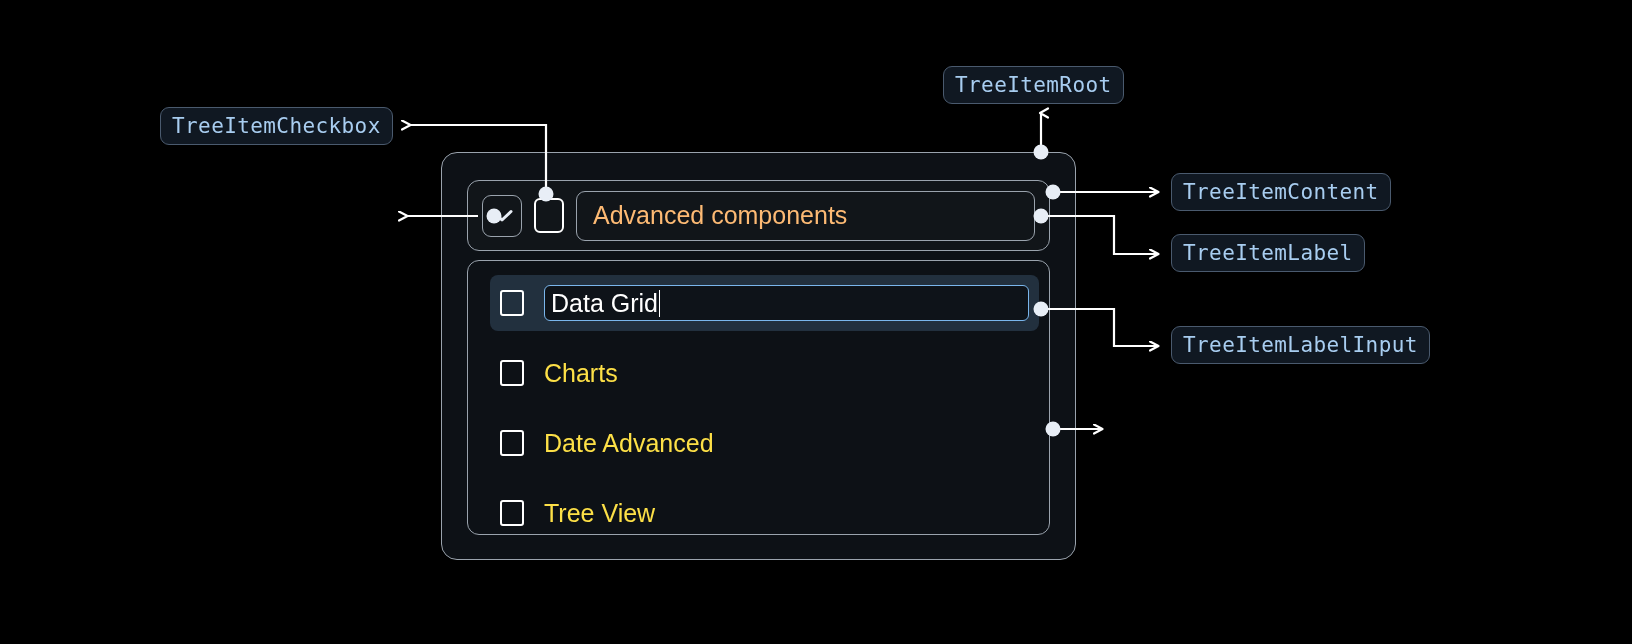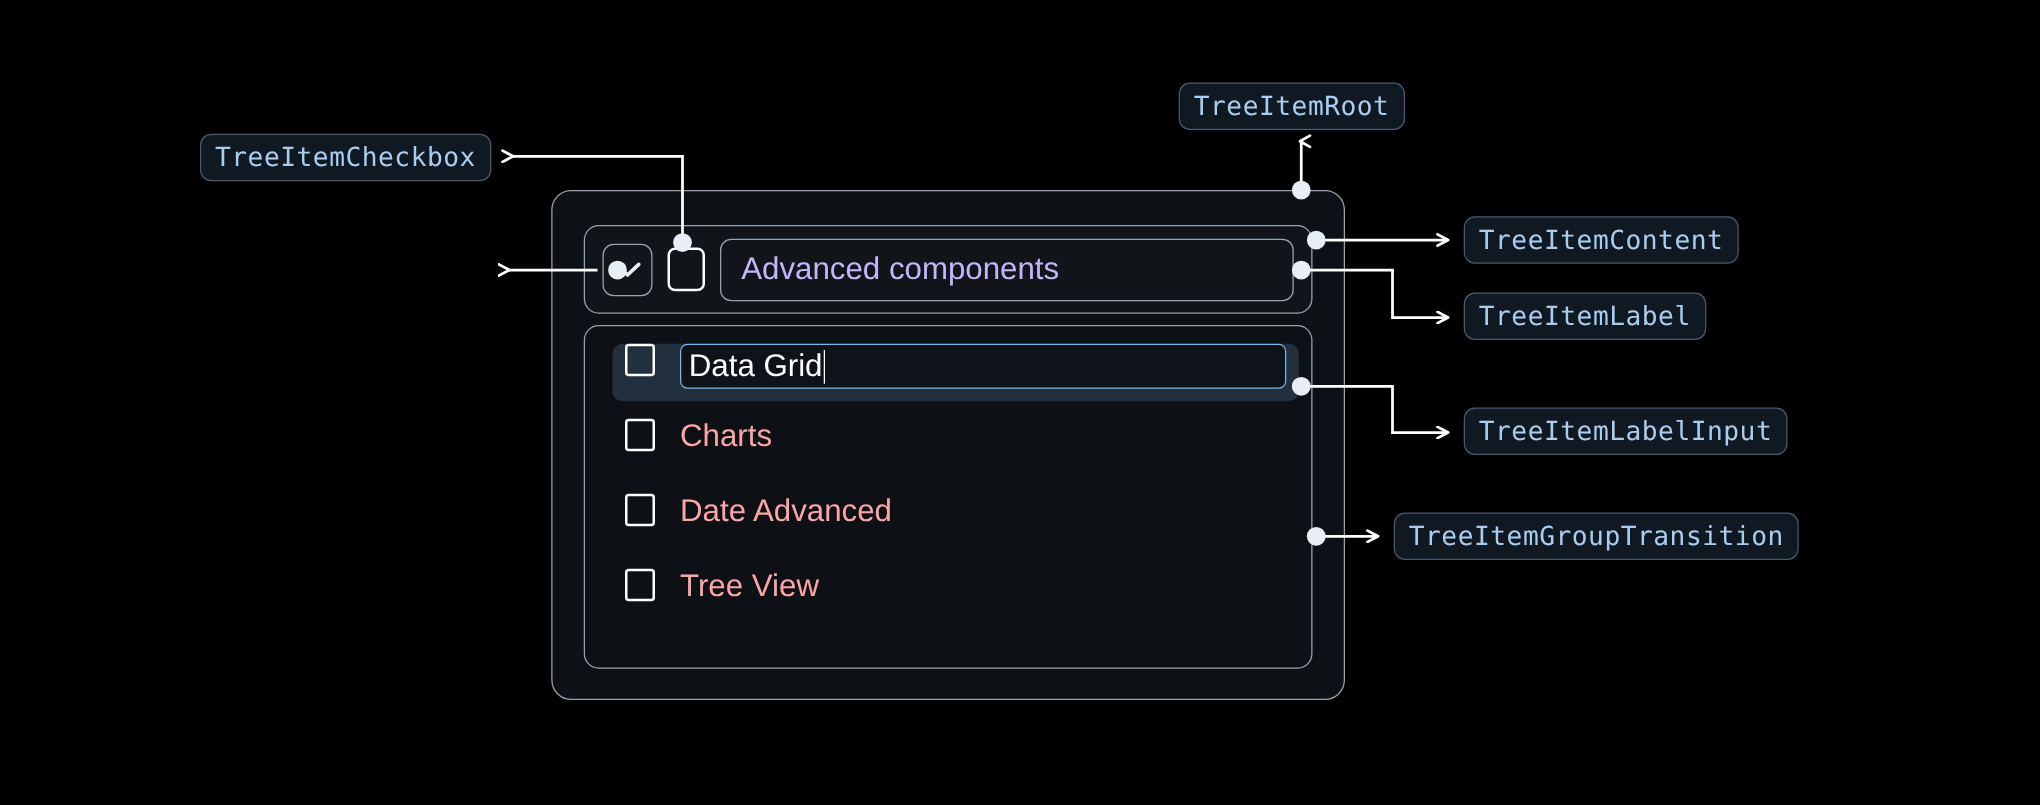--- a/index.html
+++ b/index.html
@@ -113,42 +113,43 @@
 
   #label-box {
     flex: 1 1 auto;
     height: 50px;
     box-sizing: border-box;
     border: 1.5px solid #9aa3ad;
     border-radius: 9px;
     display: flex;
     align-items: center;
     padding-left: 16px;
-    color: #c4b5fd;
+    color: #fdba74;
     font-size: 25px;
     background: transparent;
   }
 
   #group-box {
     position: absolute;
     left: 25px;
     top: 107px;
     width: 583px;
     height: 275px;
     box-sizing: border-box;
     border: 1.5px solid #9aa3ad;
     border-radius: 12px;
     background: #0d1116;
     padding-top: 14px;
     overflow: hidden;
   }
 
   .tree-row {
     display: flex;
-    height: 46px;
+    align-items: center;
+    height: 56px;
     margin: 0 10px 0 22px;
     border-radius: 8px;
     gap: 20px;
     padding-left: 10px;
     box-sizing: border-box;
   }
   .tree-row.selected {
     background: #22303e;
     padding-right: 10px;
   }
@@ -157,21 +158,21 @@
   .row-checkbox {
     width: 24px;
     height: 26px;
     box-sizing: border-box;
     border: 2.5px solid #ffffff;
     border-radius: 3px;
     flex: 0 0 auto;
   }
 
   .row-text {
-    color: #fca5a5;
+    color: #fde047;
     font-size: 25px;
     white-space: nowrap;
   }
 
   #label-input {
     flex: 1 1 auto;
     height: 36px;
     box-sizing: border-box;
     border: 1.5px solid #7ab6ec;
     border-radius: 6px;
@@ -212,23 +213,20 @@
   </div>
 
   <div class="badge" style="left:1171px; top:234px;">
     <span>TreeItemLabel</span>
   </div>
 
   <div class="badge" style="left:1171px; top:326px;">
     <span>TreeItemLabelInput</span>
   </div>
 
-  <div class="badge" style="left:1115px; top:410px;">
-    <span>TreeItemGroupTransition</span>
-  </div>
 
   <svg id="wires" viewBox="0 0 1632 644">
     <defs>
       <marker id="arrow-r" markerWidth="11" markerHeight="11" refX="9" refY="5.5" orient="auto" markerUnits="userSpaceOnUse">
         <path d="M1,1 L9.5,5.5 L1,10" fill="none" stroke="#ffffff" stroke-width="2.2" stroke-linecap="round" stroke-linejoin="round"></path>
       </marker>
       <marker id="arrow-l" markerWidth="11" markerHeight="11" refX="2" refY="5.5" orient="auto" markerUnits="userSpaceOnUse">
         <path d="M10,1 L1.5,5.5 L10,10" fill="none" stroke="#ffffff" stroke-width="2.2" stroke-linecap="round" stroke-linejoin="round"></path>
       </marker>
       <marker id="arrow-u" markerWidth="12" markerHeight="12" refX="6" refY="3" orient="auto" markerUnits="userSpaceOnUse">

